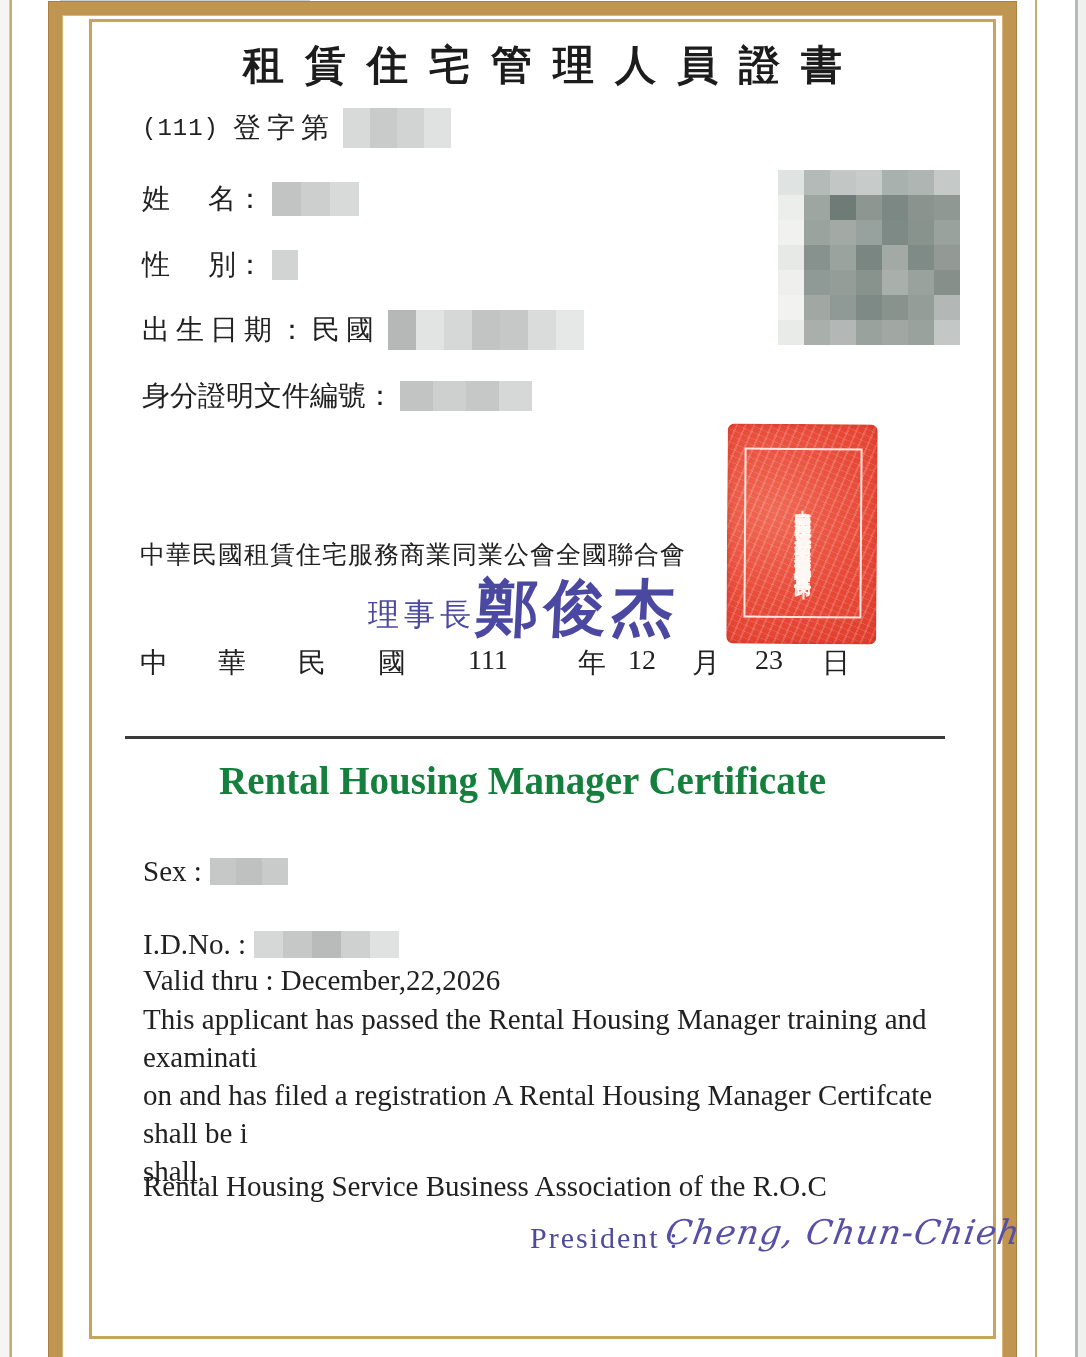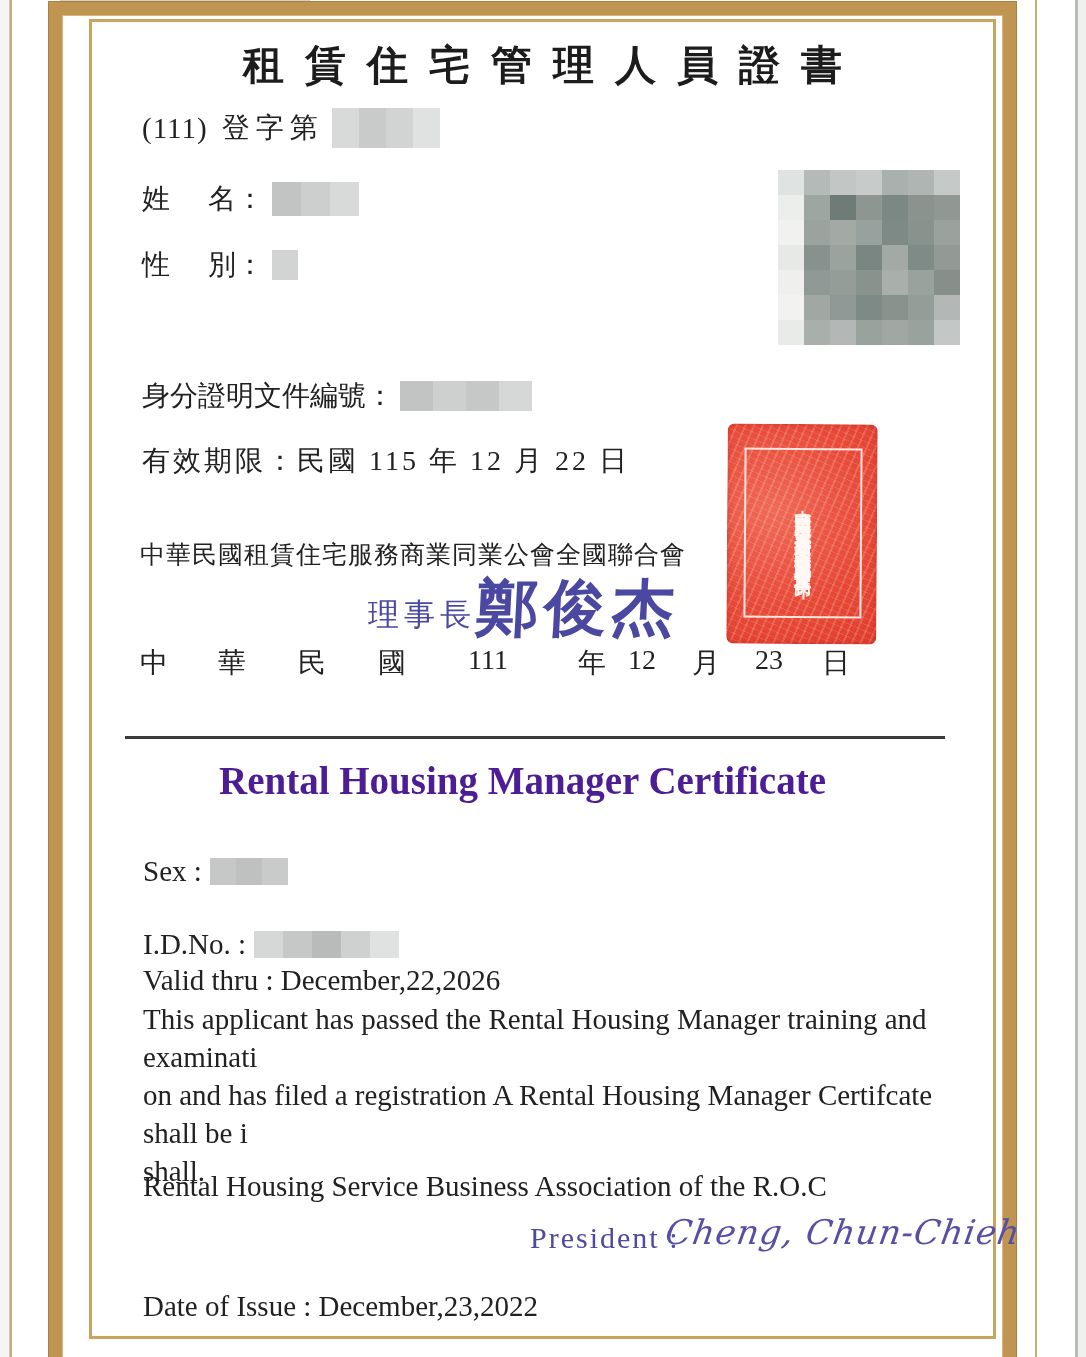--- a/index.html
+++ b/index.html
@@ -15,21 +15,21 @@
                box-shadow:inset 0 0 0 1px #d9b977, 0 0 0 1px #a9823f;}
   .frame-innerline{position:absolute;left:89px;right:90px;top:19px;bottom:18px;border:3px solid #c9a45c;}
   
   .zh-title{position:absolute;left:89px;right:90px;top:38px;text-align:center;font-size:41px;font-weight:bold;
             letter-spacing:21px;text-indent:21px;color:#1c1c1c;}
   .row{position:absolute;display:flex;align-items:center;font-size:28px;}
   .zh-ls{letter-spacing:6px;}
   .label-box{display:inline-flex;justify-content:space-between;width:122px;}
   .mosaic{display:block;line-height:0;}
   .cert-row{left:142px;top:108px;}
-  .cert-prefix{font-size:29px;margin-right:14px;letter-spacing:1px;}
+  .cert-prefix{font-size:24px;margin-right:14px;letter-spacing:1px;font-family:Liberation Mono, monospace;}
   .name-row{left:142px;top:180px;}
   .sex-row{left:142px;top:246px;}
   .birth-row{left:142px;top:310px;}
   .idno-row{left:142px;top:377px;}
   .valid-row{left:142px;top:442px;letter-spacing:3px;}
   .assoc-zh{position:absolute;left:140px;top:538px;font-size:25px;letter-spacing:1px;text-align:right;}
   .pres-title-zh{position:absolute;left:368px;top:594px;font-size:31px;letter-spacing:5px;color:#4b48a2;}
   .pres-name-zh{position:absolute;left:476px;top:566px;font-size:62px;font-weight:bold;color:#4b48a2;
                 letter-spacing:6px;transform:skewX(-3deg);}
   .roc-date{position:absolute;left:0;top:644px;width:1086px;height:36px;font-size:28px;}
@@ -47,21 +47,21 @@
           repeating-linear-gradient(23deg, rgba(255,255,255,.10) 0 1px, rgba(255,255,255,0) 1px 6px),
           radial-gradient(circle at 30% 40%, #ef6a55 0%, #e84a38 55%, #e03d2c 100%);
         box-shadow:inset 0 0 6px rgba(190,30,20,.55);}
   .seal-inner{position:absolute;left:17px;right:15px;top:24px;bottom:26px;border:2px solid rgba(255,245,240,.9);
         display:flex;align-items:center;justify-content:center;overflow:hidden;}
   .seal-text{writing-mode:vertical-rl;font-size:17px;line-height:21px;letter-spacing:3px;font-weight:bold;
         color:rgba(255,248,244,.96);height:158px;text-align:center;}
   
   .divider{position:absolute;left:125px;top:736px;width:820px;height:3px;background:#3a3a3a;}
   .en-title{position:absolute;left:89px;right:130px;top:758px;text-align:center;font-size:39px;font-weight:600;
-            color:#4c1d95;}
+            color:#15803d;}
   .en-row{position:absolute;display:flex;align-items:center;font-size:29px;}
   .en-name-row{left:143px;top:816px;}
   .en-sex-row{left:143px;top:855px;}
   .en-birth-row{left:143px;top:891px;}
   .en-id-row{left:143px;top:928px;}
   .en-valid{position:absolute;left:143px;top:964px;font-size:29px;}
   .en-body{position:absolute;left:143px;top:1000px;width:810px;font-size:29px;line-height:38px;}
   .assoc-en{position:absolute;left:143px;top:1170px;font-size:29px;}
   .pres-label-en{position:absolute;left:530px;top:1221px;font-size:30px;letter-spacing:2px;color:#4e4a9e;}
   .signature{position:absolute;left:666px;top:1212px;font-size:34px;font-style:italic;color:#574ea6;
@@ -116,34 +116,47 @@
       <span>性</span>
       <span>別：</span>
     </span>
     <span class="mosaic ml8">
         <div style="display: flex; line-height: 0;">
           <span style="flex: 0 0 auto; width: 26px; height: 30px; background: rgb(210, 212, 212);"></span>
         </div>
       </span>
   </div>
 
+  <div class="row birth-row">
+    <span class="zh-ls">出生日期：民國</span>
+    <span class="mosaic ml8">
+        <div style="display: flex; line-height: 0;">
+          <span style="flex: 0 0 auto; width: 28px; height: 40px; background: rgb(182, 184, 184);"></span>
+          <span style="flex: 0 0 auto; width: 28px; height: 40px; background: rgb(226, 228, 228);"></span>
+          <span style="flex: 0 0 auto; width: 28px; height: 40px; background: rgb(214, 216, 216);"></span>
+          <span style="flex: 0 0 auto; width: 28px; height: 40px; background: rgb(194, 196, 196);"></span>
+          <span style="flex: 0 0 auto; width: 28px; height: 40px; background: rgb(198, 200, 200);"></span>
+          <span style="flex: 0 0 auto; width: 28px; height: 40px; background: rgb(218, 220, 220);"></span>
+          <span style="flex: 0 0 auto; width: 28px; height: 40px; background: rgb(230, 232, 232);"></span>
+        </div>
+      </span>
+  </div>
 
   <div class="row idno-row">
     <span>身分證明文件編號：</span>
     <span class="mosaic ml6">
         <div style="display: flex; line-height: 0;">
           <span style="flex: 0 0 auto; width: 33px; height: 30px; background: rgb(194, 196, 196);"></span>
           <span style="flex: 0 0 auto; width: 33px; height: 30px; background: rgb(206, 207, 207);"></span>
           <span style="flex: 0 0 auto; width: 33px; height: 30px; background: rgb(198, 200, 200);"></span>
           <span style="flex: 0 0 auto; width: 33px; height: 30px; background: rgb(214, 216, 216);"></span>
         </div>
       </span>
   </div>
 
-  <div class="row valid-row">有效期限：民國 115 年 12 月 22 日</div>
 
   <div class="assoc-zh">中華民國租賃住宅服務商業同業公會全國聯合會</div>
   <div class="pres-title-zh">理事長</div>
   <div class="pres-name-zh">鄭俊杰</div>
 
   <div class="roc-date">
     <span>中</span>
     <span>華</span>
     <span>民</span>
     <span>國</span>
@@ -257,14 +270,13 @@
 
   <div class="en-body">
     <div>This applicant has passed the Rental Housing Manager training and examinati</div>
     <div>on and has filed a registration A Rental Housing Manager Certifcate shall be i</div>
     <div>shall.</div>
   </div>
 
   <div class="assoc-en">Rental Housing Service Business Association of the R.O.C</div>
   <div class="pres-label-en">President :</div>
   <div class="signature">Cheng, Chun-Chieh</div>
-  <div class="issue-date">Date of Issue : December,23,2022</div>
 </div>
 
 </body></html>

